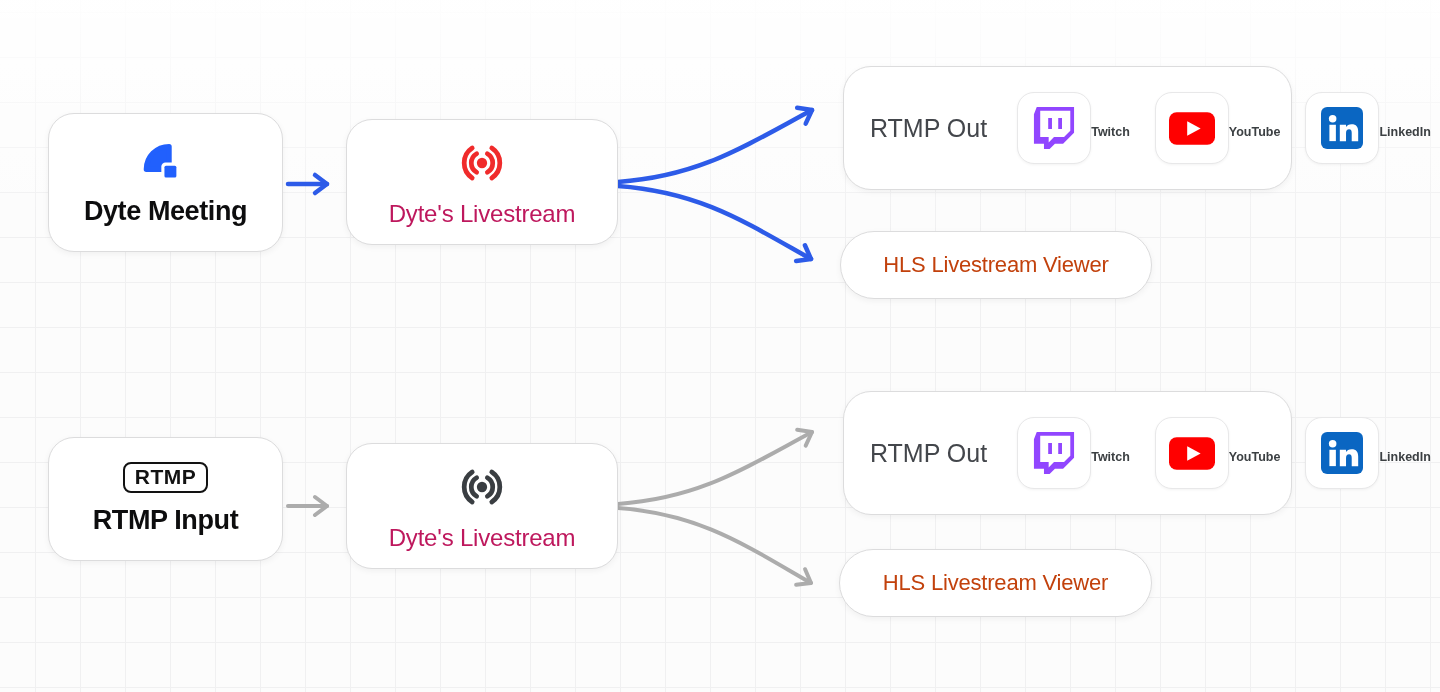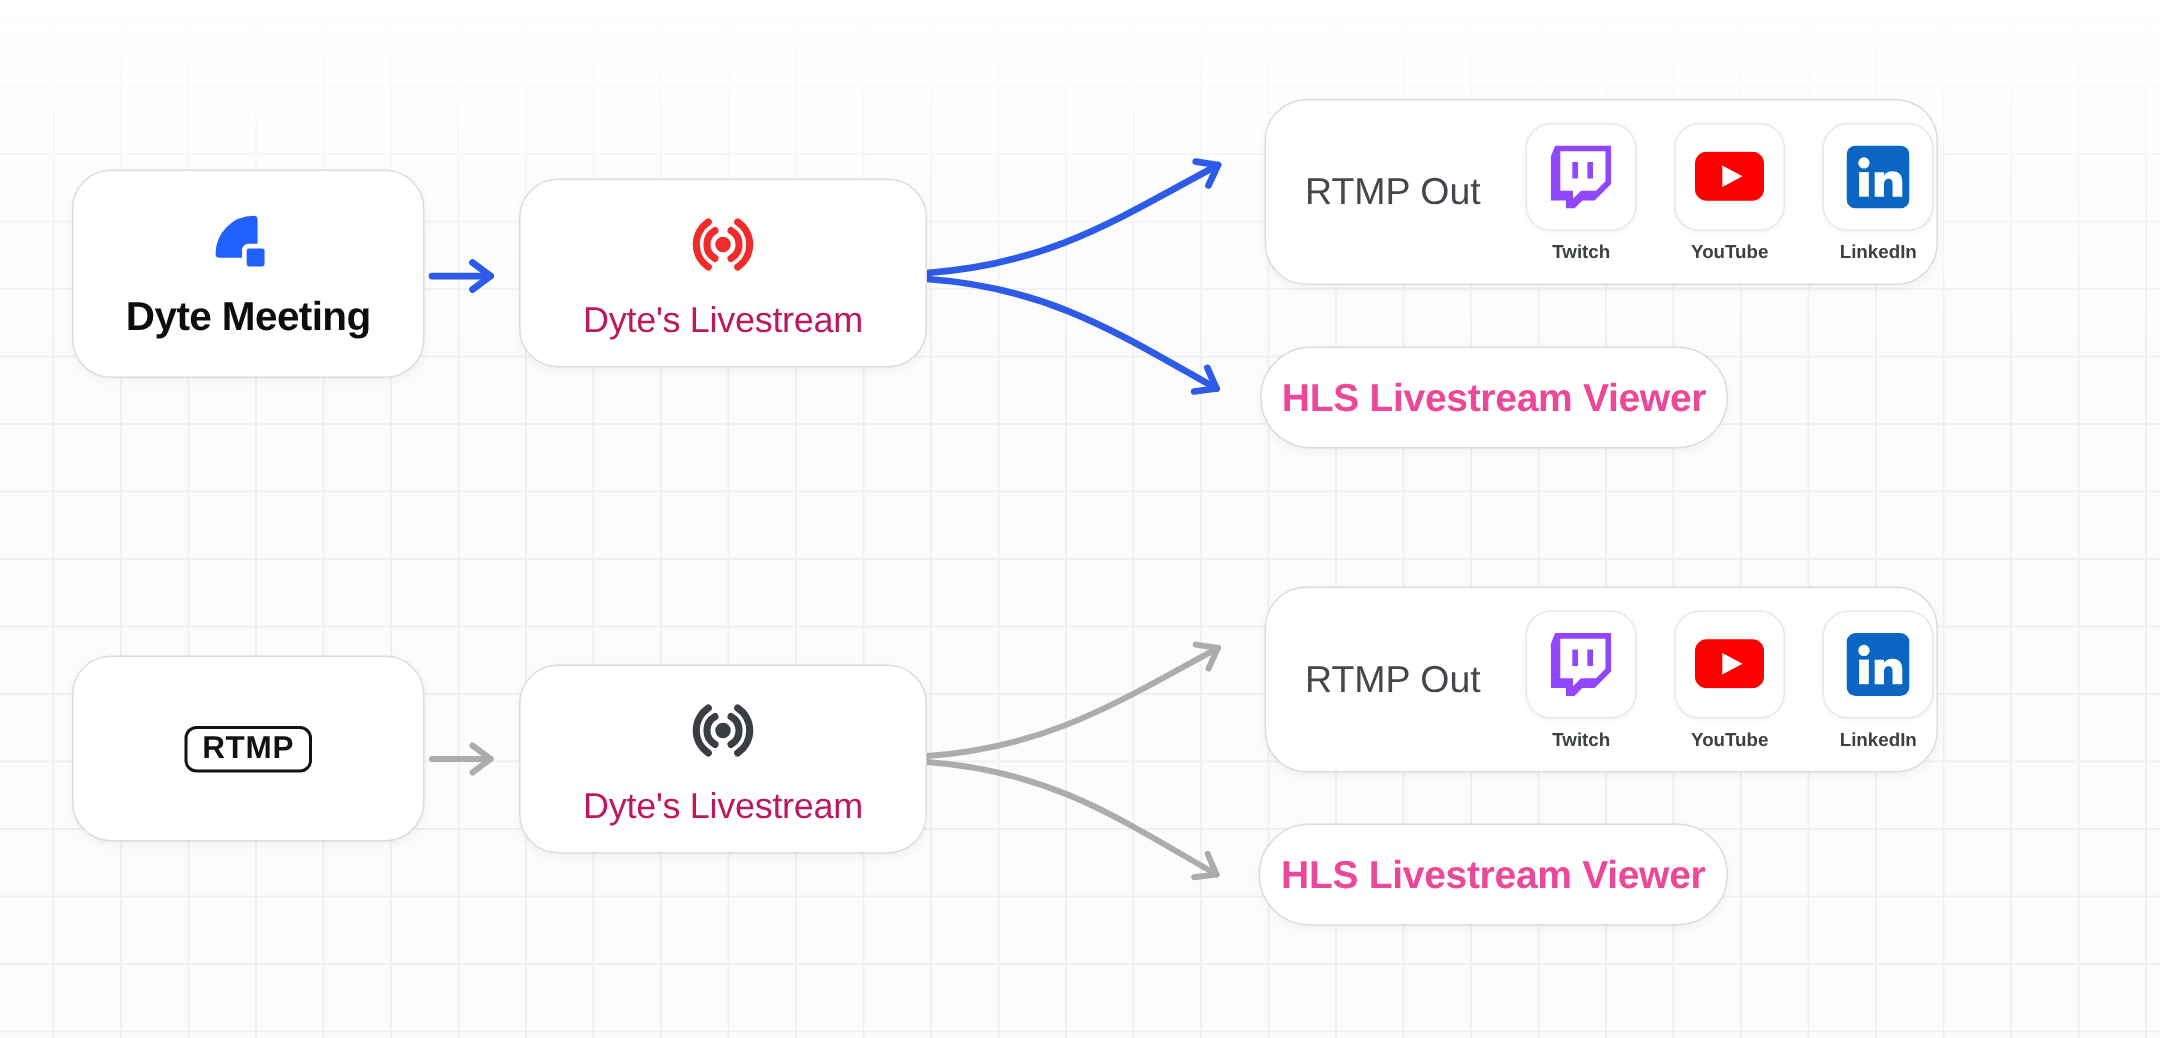--- a/index.html
+++ b/index.html
@@ -26,24 +26,24 @@
   .stream2{left:346px;top:443px;width:272px;height:126px;}
   .rtmpout{flex-direction:row;justify-content:flex-start;padding:0 26px;border-radius:28px;text-align:right;}
   .rtmpout1{left:843px;top:66px;width:449px;height:124px;}
   .rtmpout2{left:843px;top:391px;width:449px;height:124px;}
   .pill{border-radius:34px;}
   .hls1{left:840px;top:231px;width:312px;height:68px;}
   .hls2{left:839px;top:549px;width:313px;height:68px;}
 
   .label-bold{font-size:27px;font-weight:700;color:#0D0D0E;letter-spacing:-.4px;margin-top:12px;}
   .label-gray{font-size:24px;font-weight:500;color:#be185d;letter-spacing:-.2px;margin-top:10px;}
-  .pill-label{font-size:26px;font-weight:700;color:#ec4899;letter-spacing:-.2px;}
+  .pill-label{font-size:22px;font-weight:400;color:#c2410c;letter-spacing:-.2px;}
   .rtmp-label{font-size:25px;font-weight:500;color:#43464B;margin-right:30px;white-space:nowrap;}
   .dests{display:flex;gap:25px;}
-  .dest{display:flex;flex-direction:column;align-items:center;}
+  .dest{display:flex;flex-direction:row;align-items:center;}
   .dest-card{
     width:72px;height:70px;background:#fff;border:1px solid #E8E8E9;border-radius:17px;
     display:flex;align-items:center;justify-content:center;box-shadow:0 1px 3px rgba(0,0,0,.05);
   }
   .dest-label{margin-top:7px;font-size:12.5px;font-weight:700;color:#3C4043;}
   .rtmp-badge{
     border:2.5px solid #121212;border-radius:8px;padding:1px 10px 2px;
     font-size:21px;font-weight:700;color:#121212;letter-spacing:.5px;
   }
   .icon{display:flex;align-items:center;justify-content:center;}
@@ -135,20 +135,21 @@
     </div>
   </div>
 </div>
 
 <div class="node pill hls1">
   <div class="pill-label">HLS Livestream Viewer</div>
 </div>
 
 <div class="node rtmpinput">
   <div class="rtmp-badge">RTMP</div>
+  <div class="label-bold">RTMP Input</div>
 </div>
 
 <div class="node stream2">
   <span class="icon">
     <svg width="66" height="54" viewBox="0 0 64 52" fill="none" stroke="#3A3E42" stroke-width="4.6" stroke-linecap="round">
       <circle cx="32" cy="26" r="5" fill="#3A3E42" stroke="none"></circle>
       <path d="M37.2,17 A10.4,10.4 0 0 1 37.2,35"></path>
       <path d="M41.5,11.5 A17.4,17.4 0 0 1 41.5,40.5"></path>
       <path d="M26.8,17 A10.4,10.4 0 0 0 26.8,35"></path>
       <path d="M22.5,11.5 A17.4,17.4 0 0 0 22.5,40.5"></path>

